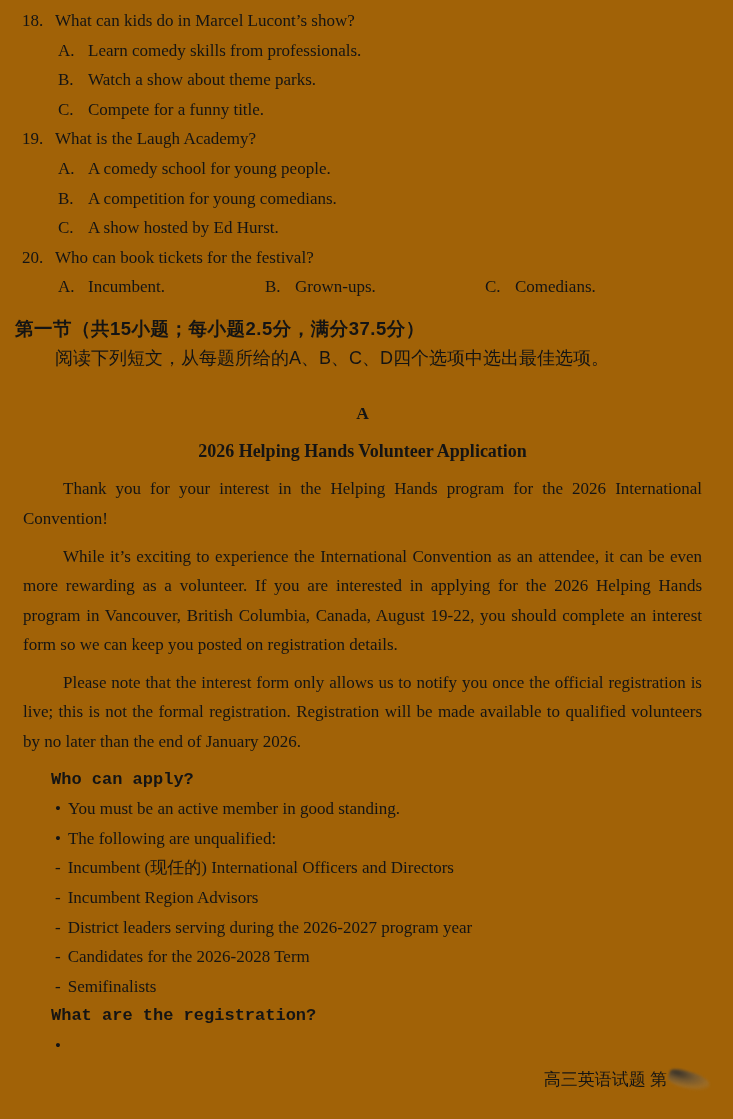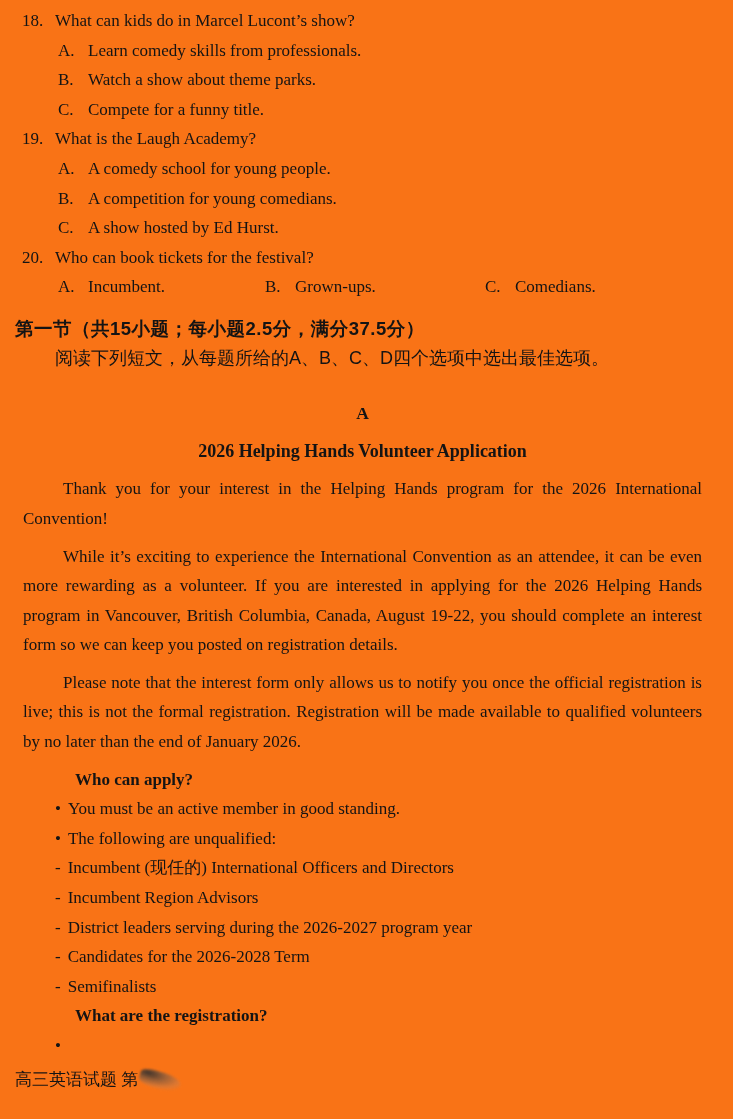--- a/index.html
+++ b/index.html
@@ -1,20 +1,20 @@
 <!DOCTYPE html>
 <html><head>
 <meta charset="utf-8">
 <style>
   html,body { margin:0; padding:0; background:#e8e8e8; }
   .page {
     position:relative;
     width:733px; height:1119px;
     margin:0 auto;
-    background:#f97316;
+    background:#a16207;
     box-sizing:border-box;
     padding:6px 23px 0 15px;
     font-family:"Liberation Serif", serif;
     font-size:17px;
     line-height:29.6px;
     color:#141414;
     overflow:hidden;
   }
 
   
@@ -54,28 +54,28 @@
     margin-top:8px;
     text-align:center;
     font-weight:bold;
     font-size:18px;
   }
   .para {
     margin:8px;
     text-indent:40px;
     text-align:justify;
   }
-  .sub-heading { font-weight:bold; margin-left:60px; }
+  .sub-heading { font-weight:bold; margin-left:36px;font-family:Liberation Mono, monospace; }
   .list-item { display:flex; margin-left:40px; }
   .marker { flex-shrink:0; padding-right:7px; }
 
   
   .page-footer {
     margin-top:4px;
-    text-align:left;
+    text-align:right;
     font-size:17px;
     white-space:nowrap;
   }
   .smudge {
     display:inline-block;
     width:42px; height:17px;
     margin-left:1px;
     vertical-align:-4px;
     background:
       radial-gradient(ellipse at 18% 25%, rgba(45,45,45,.9) 0%, rgba(80,80,80,.55) 35%, rgba(140,140,140,.22) 65%, rgba(200,200,200,0) 85%);

